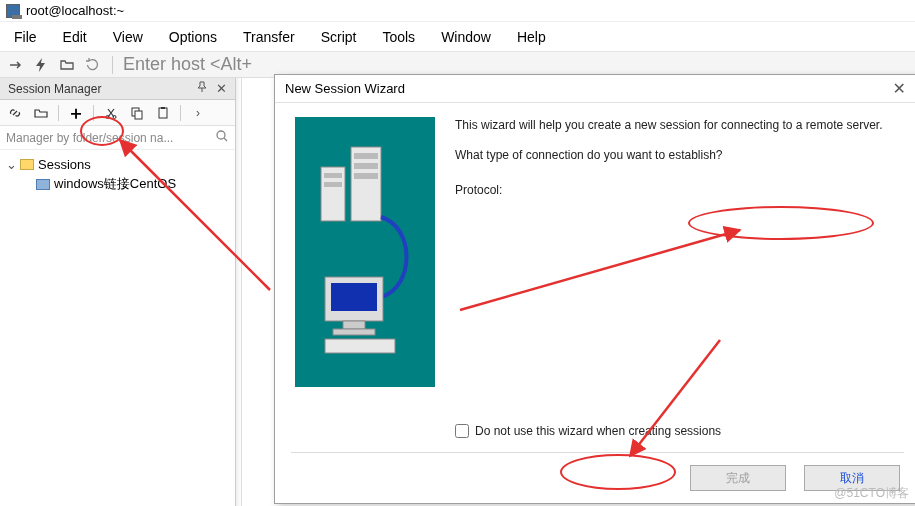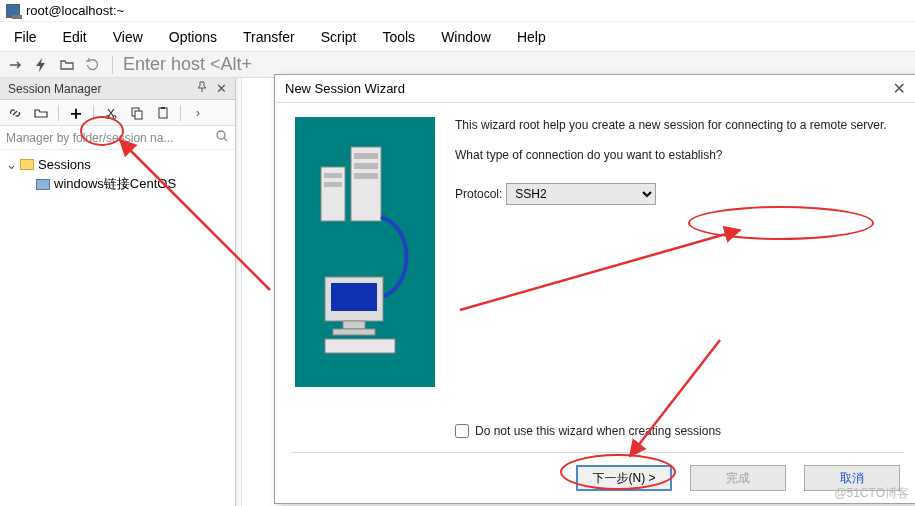--- a/index.html
+++ b/index.html
@@ -285,37 +285,33 @@
         <g transform="translate(30,160)">
           <rect x="0" y="0" width="58" height="44" fill="#ddd" stroke="#888"></rect>
           <rect x="6" y="6" width="46" height="28" fill="#1030b0"></rect>
           <rect x="18" y="44" width="22" height="8" fill="#ccc" stroke="#888"></rect>
           <rect x="8" y="52" width="42" height="6" fill="#ccc" stroke="#888"></rect>
           <rect x="0" y="62" width="70" height="14" fill="#e8e8e8" stroke="#888"></rect>
         </g>
       </svg>
     </div>
     <div class="dlg-right">
-      <p>This wizard root help you create a new session for connecting to a remote server.</p>
+      <p>This wizard will help you create a new session for connecting to a remote server.</p>
       <p>What type of connection do you want to establish?</p>
       <div class="proto-row">
         <span>Protocol:</span>
-        <select>
-          <option>SSH2</option>
-        </select>
       </div>
       <div class="checkbox-row">
         <input type="checkbox" style="">
         <span>Do not use this wizard when creating sessions</span>
       </div>
     </div>
   </div>
   <div class="dlg-rule"></div>
   <div class="dlg-buttons">
-    <div class="dlg-btn primary">下一步(N) &gt;</div>
     <div class="dlg-btn disabled">完成</div>
     <div class="dlg-btn">取消</div>
   </div>
 </div>
 
 <div class="annot ellipse" style="left:80px;top:116px;width:44px;height:30px;"></div>
 <div class="annot ellipse" style="left:688px;top:206px;width:186px;height:34px;"></div>
 <div class="annot ellipse" style="left:560px;top:454px;width:116px;height:36px;"></div>
 
 <svg class="arrow-svg" width="915" height="506" style="left:0;top:0;">

